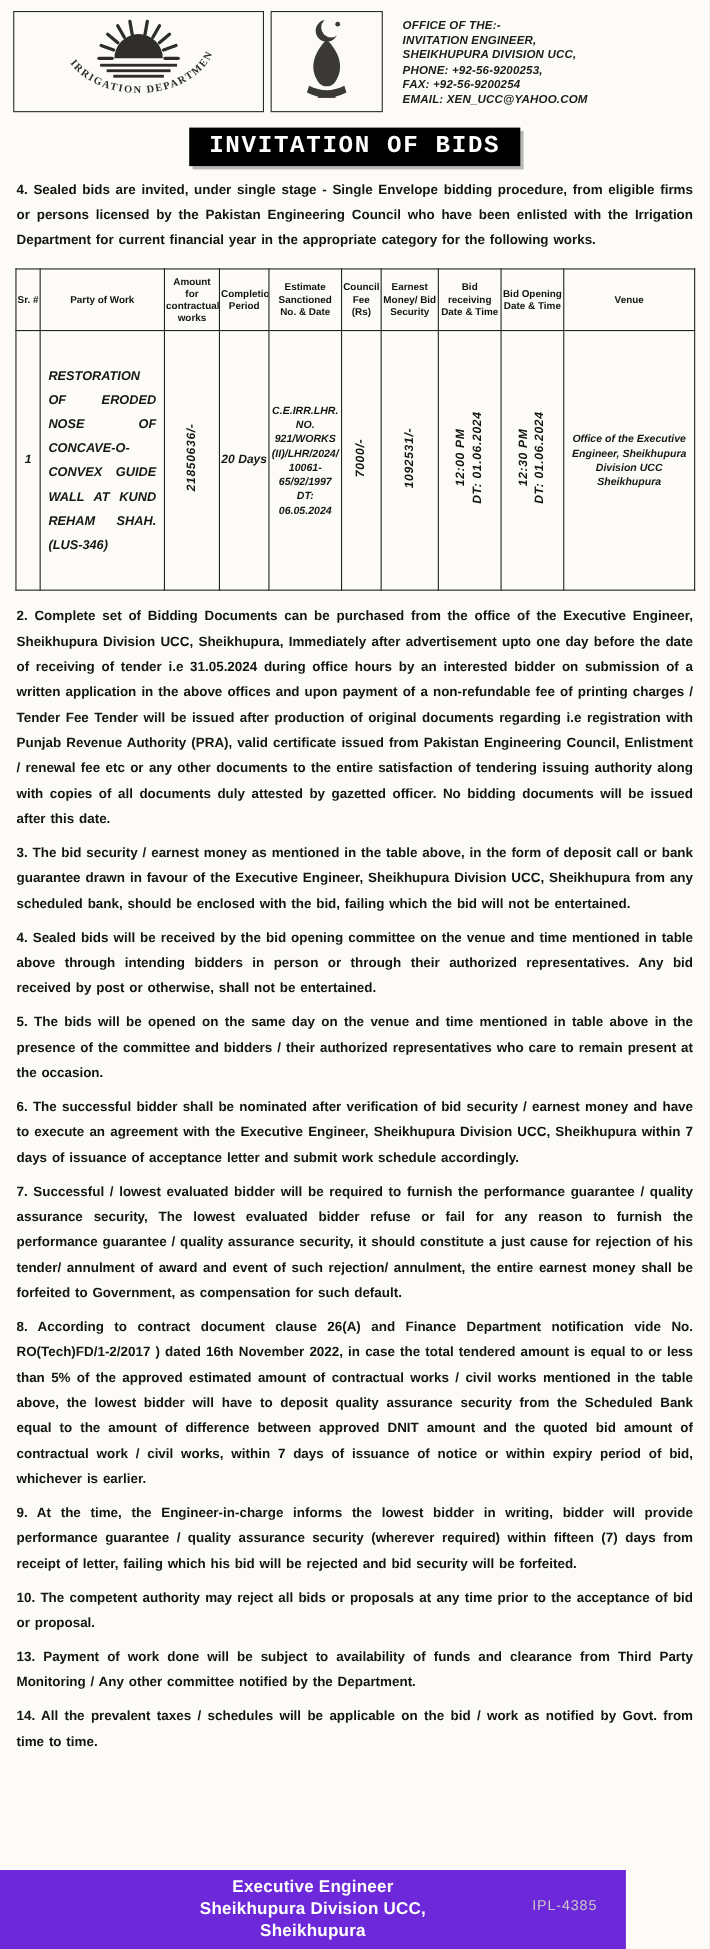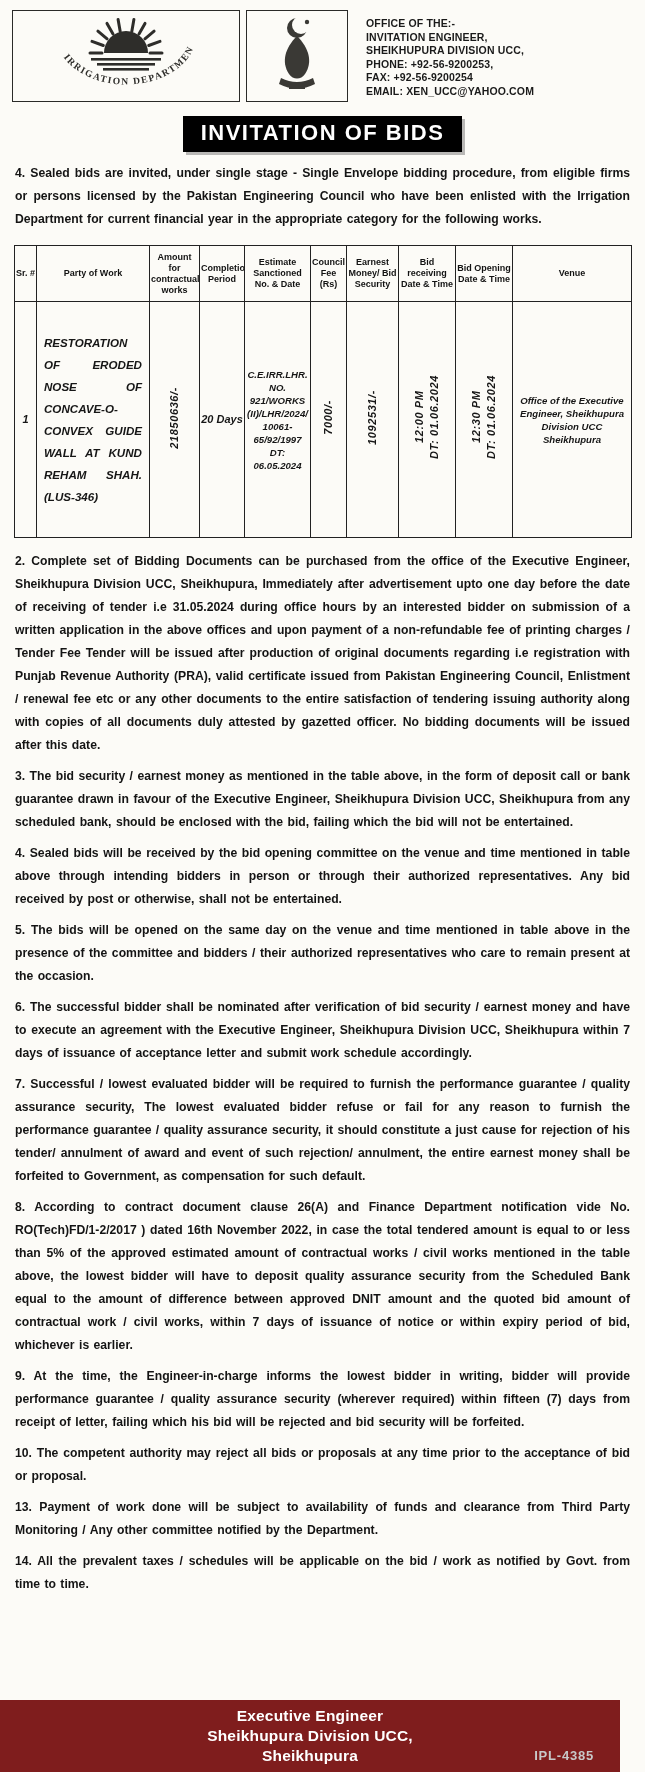--- a/index.html
+++ b/index.html
@@ -8,28 +8,28 @@
   .page {
     width:645px; height:1772px; background:#fcfbf7; color:#121212;
     display:flex; flex-direction:column; overflow:hidden; position:relative;
   }
 
   
   .header { display:flex; align-items:stretch; padding:10px 12px 2px 12px; height:104px; gap:6px; }
   .logo-box { border:1.6px solid #2a2a28; background:#fcfbf7; display:flex; align-items:center; justify-content:center; overflow:hidden; }
   .logo-left { width:228px; }
   .logo-right { width:102px; }
-  .office-block { flex:1; padding:7px 0 0 12px; font-size:10.5px; line-height:13.6px; font-weight:700; color:#1a1a1a; letter-spacing:.15px; }
+  .office-block { flex:1; padding:7px 0 0 12px; font-size:10.5px; line-height:13.6px; font-weight:700; color:#1a1a1a; letter-spacing:.15px;font-style:italic; }
   .office-line.plain { font-weight:600; }
 
   
   .title-row { text-align:center; margin:12px 0 8px; }
   .title-bar {
     display:inline-block; background:#000; color:#fff;
-    font-family:Liberation Sans, sans-serif; font-weight:700; font-size:22px;
+    font-family:Liberation Mono, monospace; font-weight:700; font-size:22px;
     letter-spacing:1.5px; padding:4px 18px 6px; box-shadow:3px 3px 0 rgba(60,60,60,.35);
   }
 
   
   .para {
     font-size:12.2px; font-weight:600; line-height:23px; text-align:justify;
     margin:0 15px 8px; color:#141414; word-spacing:1px;
   }
   .intro { margin-top:2px; margin-bottom:6px; }
 
@@ -42,25 +42,25 @@
   td.name-cell { padding:8px 7px; font-size:11.6px; line-height:22px; text-align:justify; word-spacing:4px; }
   td.small-cell { font-size:9.6px; text-align:center; line-height:13px; padding:3px 2px; word-wrap:break-word; }
   td.vert { text-align:center; }
   .vtext {
     display:inline-block; writing-mode:vertical-rl; transform:rotate(180deg);
     white-space:pre-line; font-size:11px; font-weight:700; letter-spacing:.6px; line-height:15px;
   }
 
   
   .footer {
-    margin-top:auto; background:#7f1d1d; color:#fff; height:72px; width:620px;
+    margin-top:auto; background:#6d28d9; color:#fff; height:72px; width:569px;
     display:flex; align-items:center; justify-content:center; position:relative; text-align:center;
   }
   .footer-lines { font-size:15.5px; font-weight:700; line-height:20px; letter-spacing:.2px; }
-  .footer-ref { position:absolute; right:26px; bottom:9px; color:#c8c8c8; font-size:13px; font-weight:700; letter-spacing:.8px; }
+  .footer-ref { position:absolute; right:26px; bottom:33px; color:#c8c8c8; font-size:13px; font-weight:400; letter-spacing:.8px; }
 
   svg text { font-family:"Liberation Serif", serif; }
 </style>
 </head>
 <body>
 
 <div class="page">
 
   <div class="header">
     <div class="logo-box logo-left">

